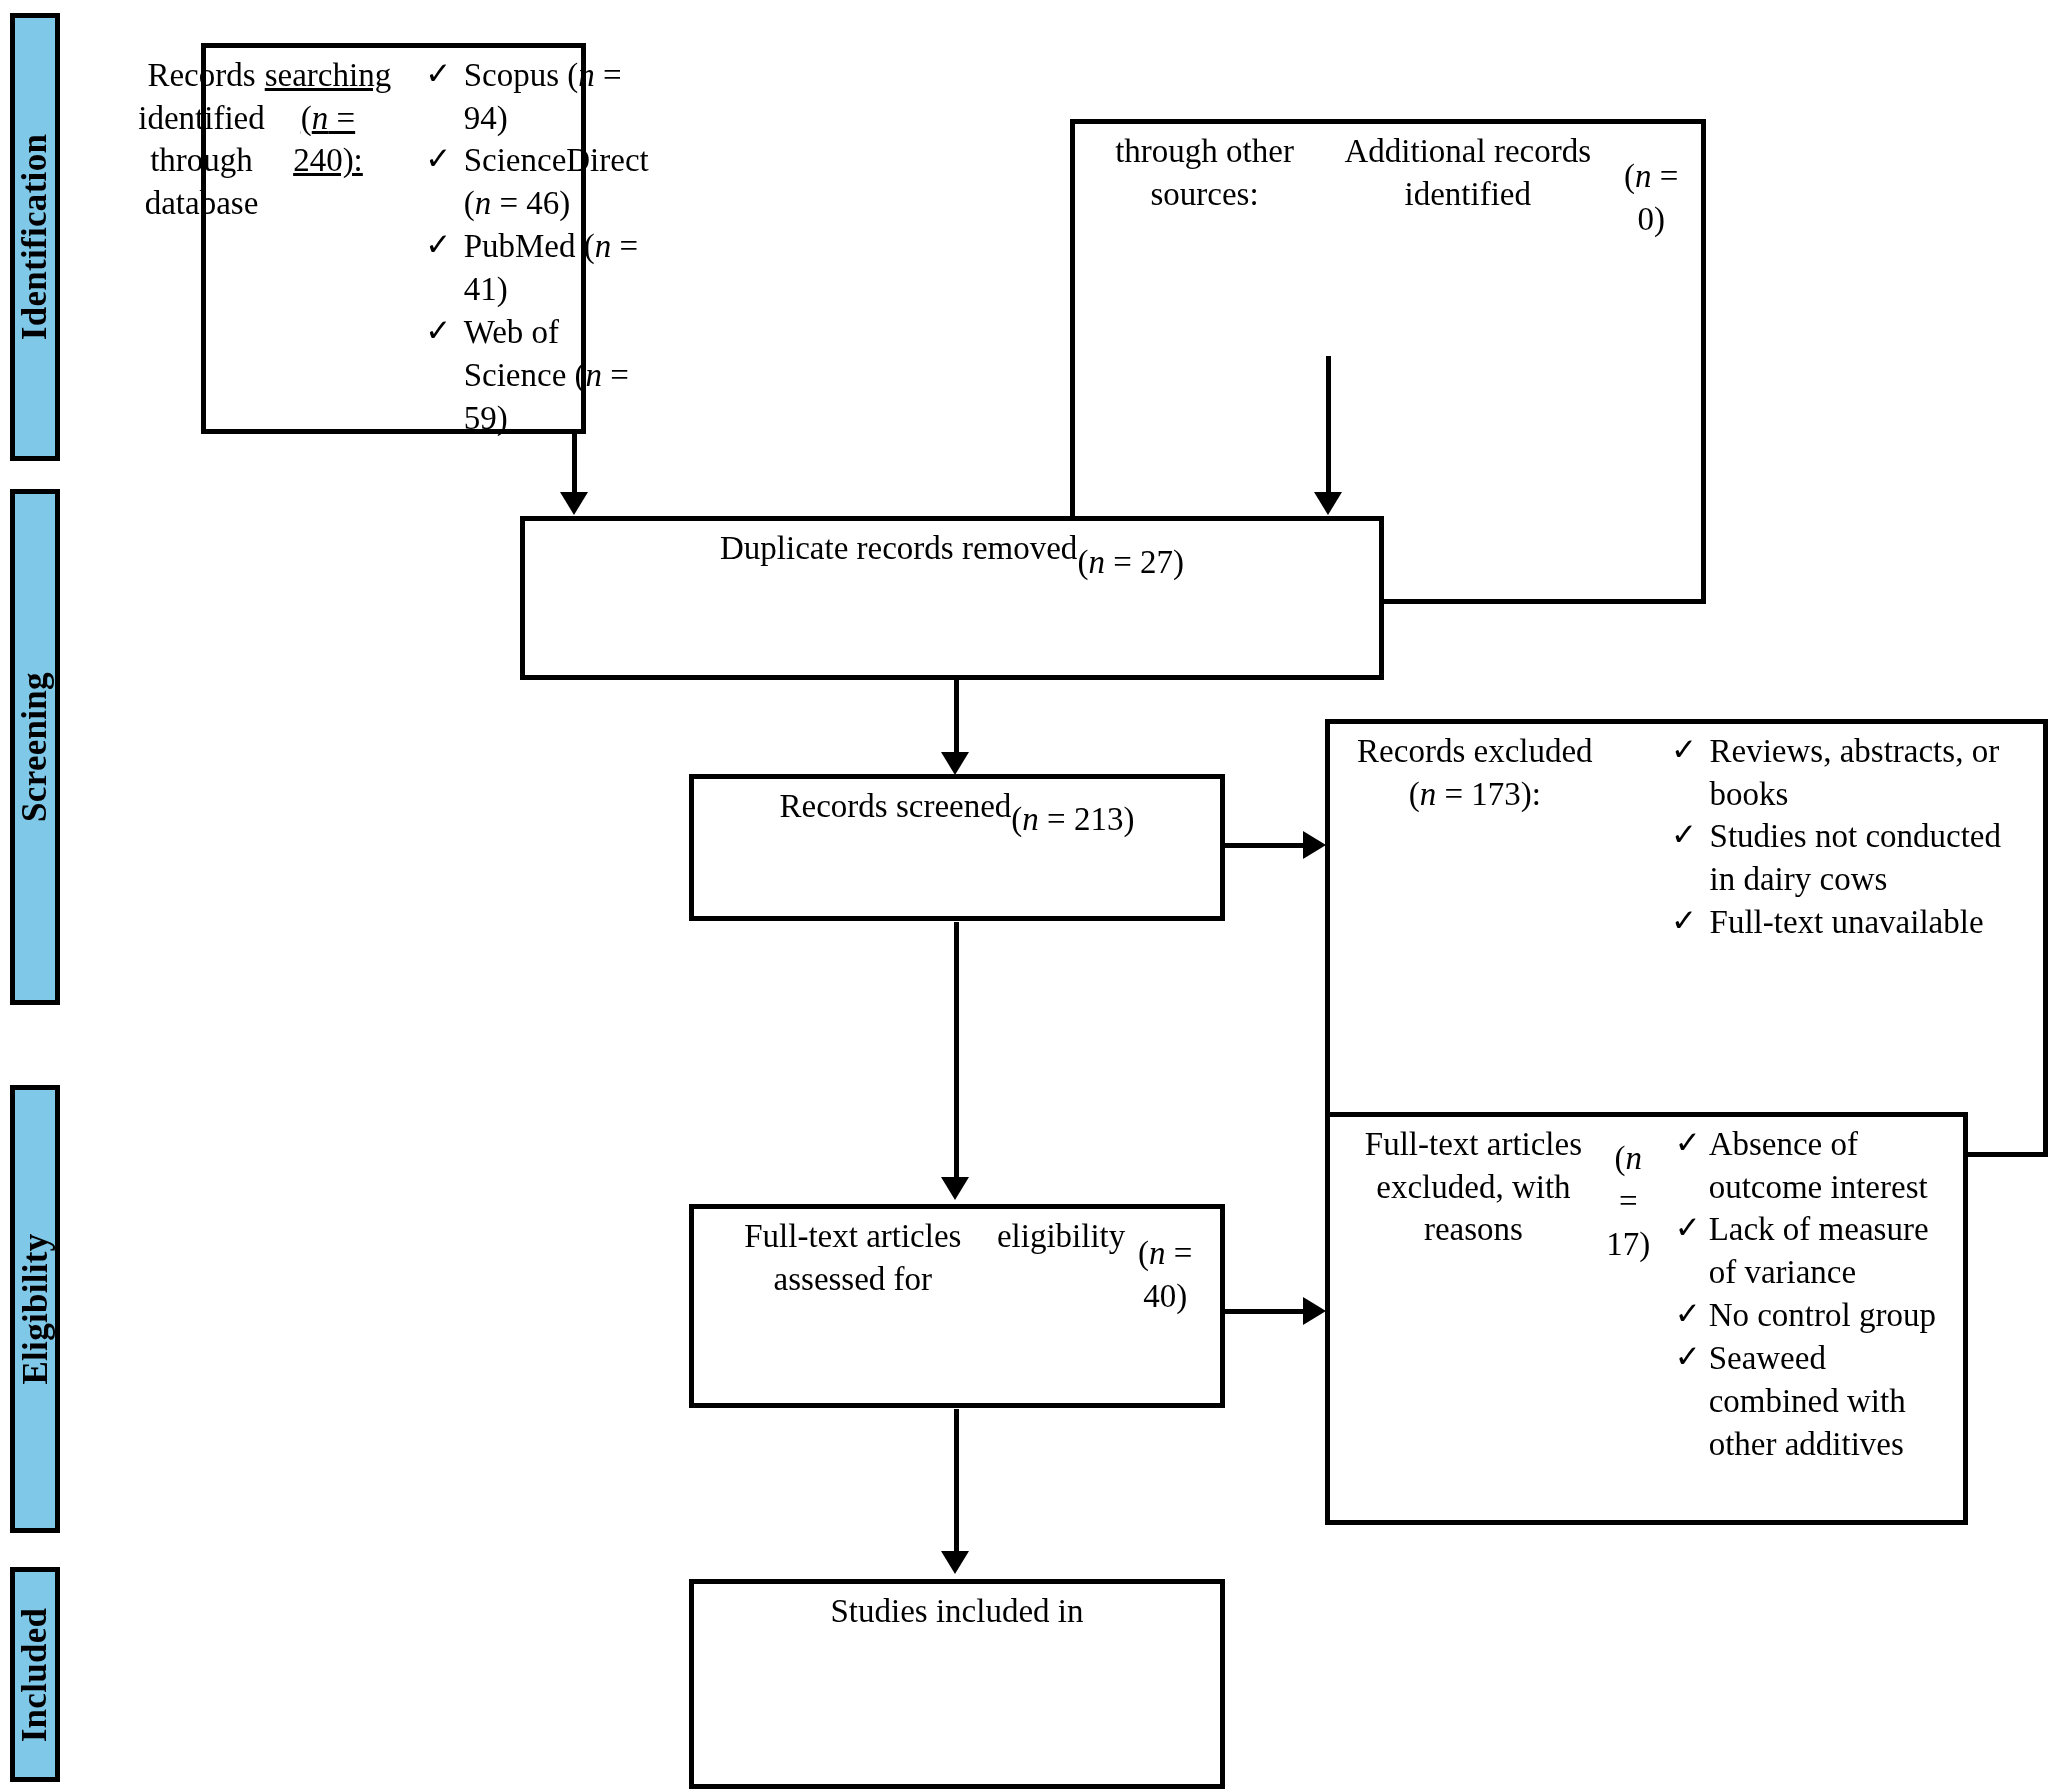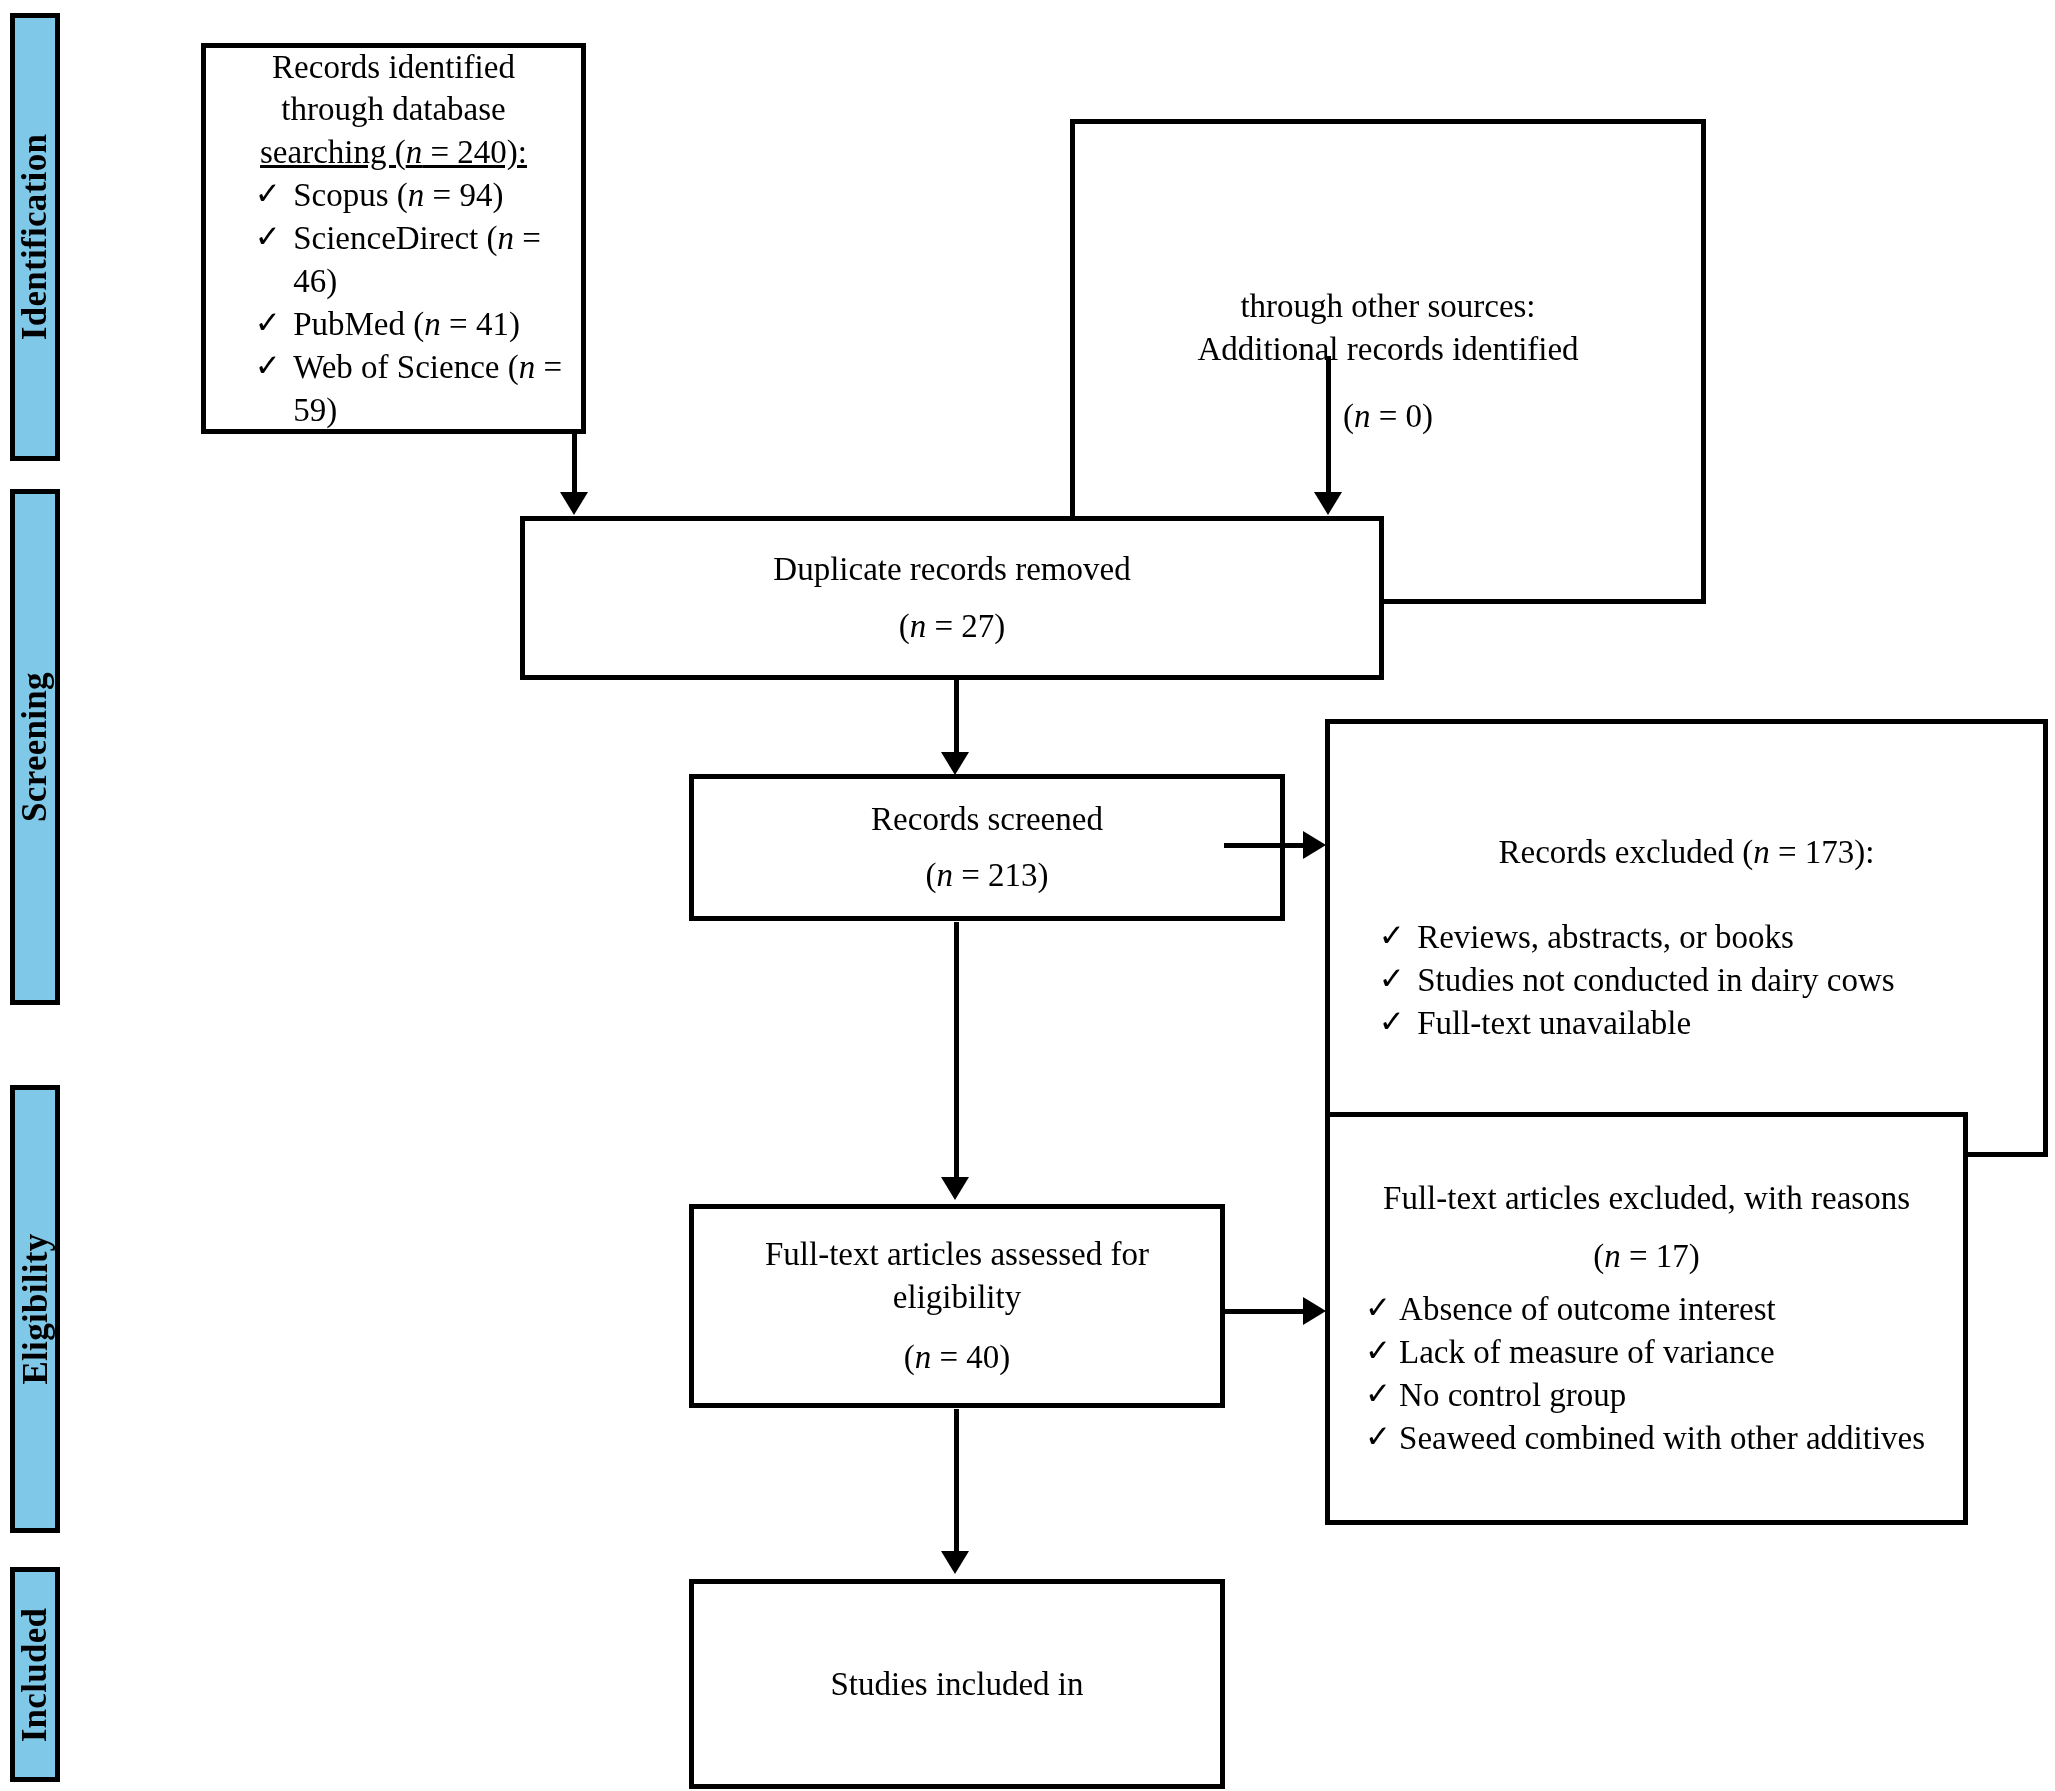--- a/index.html
+++ b/index.html
@@ -33,21 +33,21 @@
     font-family: "Liberation Serif", "DejaVu Serif", serif;
   }
 
   
   .flow-box {
     position: absolute;
     background: #ffffff;
     border: 5.1px solid #000000;
     box-sizing: border-box;
     display: flex;
-    flex-direction: column;
+    flex-direction: row;
     justify-content: center;
     color: #000000;
     font-size: 33px;
     line-height: 1.30;
   }
   .box-pad { padding: 5.7px 14.7px; }
 
   .center-line { text-align: center; }
 
   .bullet-list { list-style: none; margin: 0; padding: 0; }
@@ -156,21 +156,21 @@
   <div class="vline" style="left:1326px; top:604px; height:0px;"></div>
 
   <div class="flow-box box-pad" style="left:520px; top:516px; width:864px; height:164px;">
     <div class="center-line">Duplicate records removed</div>
     <div class="center-line" style="margin-top:14.7px;">(<em class="n">n</em> = 27)</div>
   </div>
 
   <div class="vline" style="left:954px; top:680px; height:74px;"></div>
   <div class="arrow-down" style="left:941px; top:752px;"></div>
 
-  <div class="flow-box box-pad" style="left:689px; top:774px; width:596px; height:147px;">
+  <div class="flow-box box-pad" style="left:689px; top:774px; width:536px; height:147px;">
     <div class="center-line">Records screened</div>
     <div class="center-line" style="margin-top:13.6px;">(<em class="n">n</em> = 213)</div>
   </div>
 
   <div class="hline" style="left:1224px; top:843px; width:82px;"></div>
   <div class="arrow-right" style="left:1303px; top:831px;"></div>
 
   <div class="flow-box box-pad" style="left:1325px; top:719px; width:723px; height:438px;gap:32px;">
     <div class="center-line" style="margin-bottom:10.2px;">Records excluded (<em class="n">n</em> = 173):</div>
     <ul class="bullet-list indent-list">

